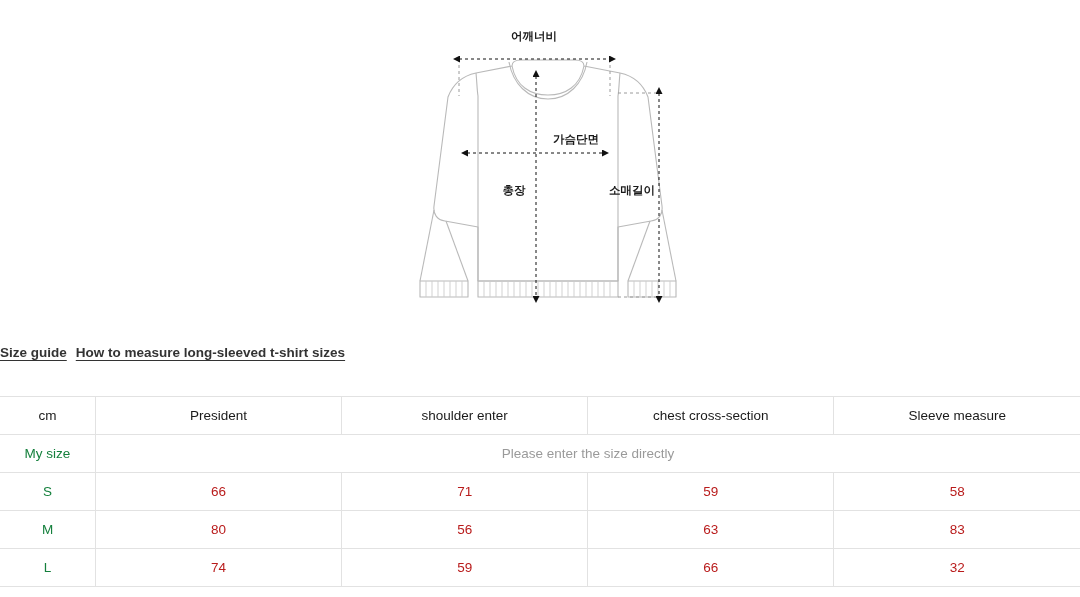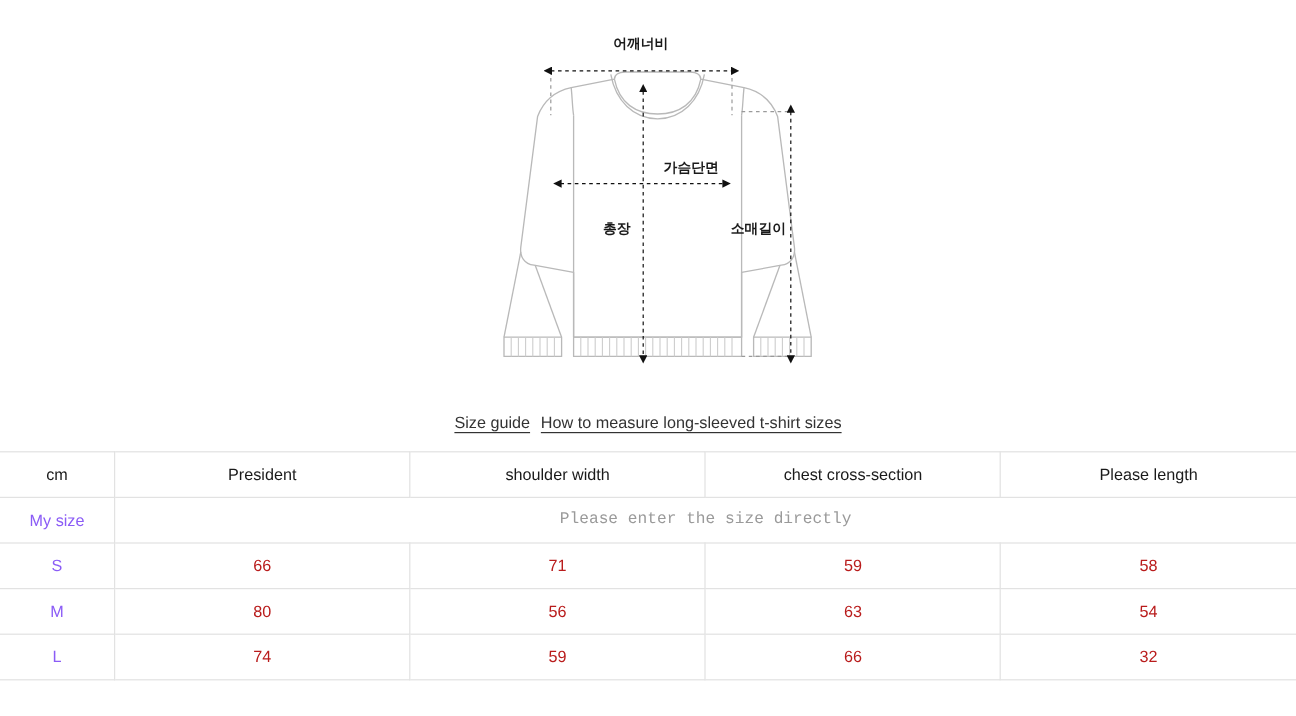--- a/index.html
+++ b/index.html
@@ -37,41 +37,41 @@
     font-weight: bold;
     fill: #1a1a1a;
   }
 
   
   .links-row {
     position: absolute;
     left: 0;
     top: 345px;
     width: 1080px;
-    text-align: center;
     font-size: 0;
+    font-weight: bold;
   }
   .links-row a {
     display: inline-block;
     font-family: "Liberation Sans", sans-serif;
     font-size: 13.5px;
     color: #333333;
     text-decoration: underline;
     text-underline-offset: 3px;
     cursor: pointer;
   }
   .links-row a.first {
     margin-right: 9px;
   }
 
   
   .size-table {
     position: absolute;
     left: 0;
-    top: 376px;
+    top: 396px;
     width: 1080px;
     border-collapse: collapse;
     table-layout: fixed;
   }
   .size-table tr {
     height: 38px;
   }
   .size-table th,
   .size-table td {
     border-top: 1px solid #e2e2e2;
@@ -86,34 +86,33 @@
   }
   .size-table tr > *:first-child {
     border-left: none;
   }
   .size-table tr > *:last-child {
     border-right: none;
   }
   .col-label {
     width: 95px;
     font-weight: bold;
-    color: #8b5cf6;
+    color: #15803d;
   }
   .head-cell {
     font-weight: bold;
     color: #1a1a1a;
     font-size: 13.5px;
   }
   .data-cell {
     color: #b91c1c;
   }
   .mysize-cell {
     color: #9a9a9a;
     font-size: 13.5px;
-    font-family: Liberation Mono, monospace;
   }
   .row-h {
     height: 38px;
   }
 </style>
 </head>
 <body>
 
 <div class="page">
 
@@ -229,43 +228,43 @@
 
   <div class="links-row">
     <a class="first" href="#">Size guide</a><a href="#">How to measure long-sleeved t-shirt sizes</a>
   </div>
 
   <table class="size-table">
     <thead>
       <tr class="row-h">
         <th class="col-label head-cell">cm</th>
         <th class="head-cell">President</th>
-        <th class="head-cell">shoulder width</th>
+        <th class="head-cell">shoulder enter</th>
         <th class="head-cell">chest cross-section</th>
-        <th class="head-cell">Please length</th>
+        <th class="head-cell">Sleeve measure</th>
       </tr>
     </thead>
     <tbody>
       <tr class="row-h">
         <td class="col-label">My size</td>
         <td class="mysize-cell" colspan="4">Please enter the size directly</td>
       </tr>
       <tr class="row-h">
         <td class="col-label">S</td>
         <td class="data-cell">66</td>
         <td class="data-cell">71</td>
         <td class="data-cell">59</td>
         <td class="data-cell">58</td>
       </tr>
       <tr class="row-h">
         <td class="col-label">M</td>
         <td class="data-cell">80</td>
         <td class="data-cell">56</td>
         <td class="data-cell">63</td>
-        <td class="data-cell">54</td>
+        <td class="data-cell">83</td>
       </tr>
       <tr class="row-h">
         <td class="col-label">L</td>
         <td class="data-cell">74</td>
         <td class="data-cell">59</td>
         <td class="data-cell">66</td>
         <td class="data-cell">32</td>
       </tr>
     </tbody>
   </table>

